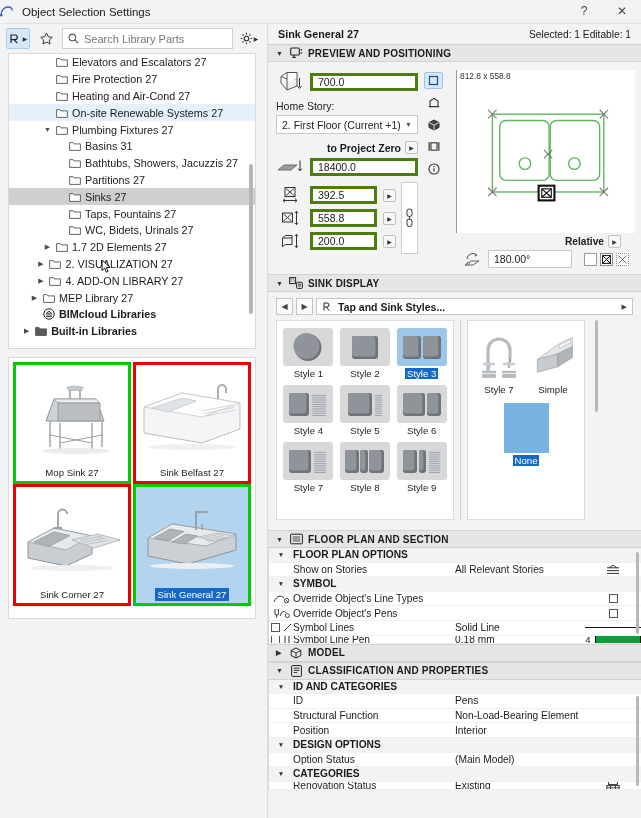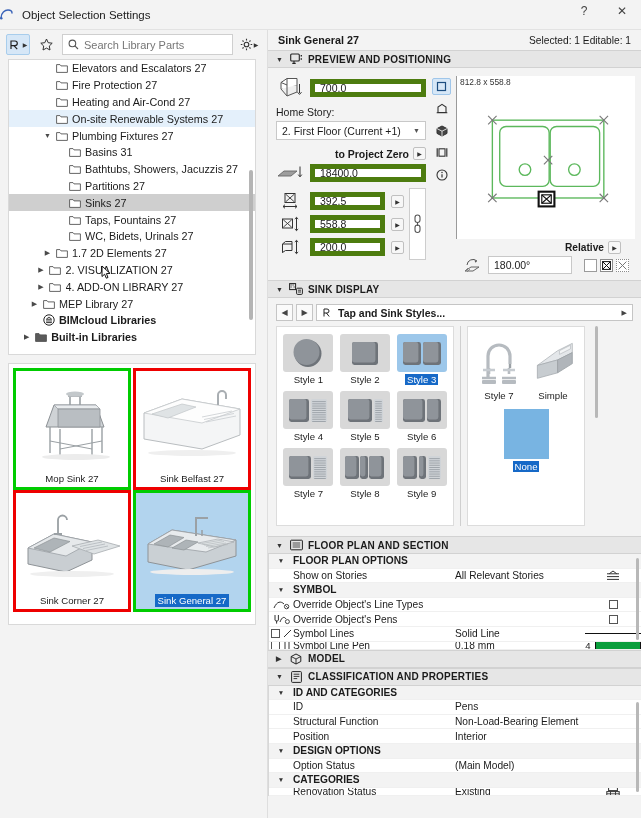--- a/index.html
+++ b/index.html
@@ -5,21 +5,21 @@
   * { box-sizing: border-box; margin:0; padding:0; }
   html,body { width:641px; height:818px; overflow:hidden; }
   body {
     font-family: "Liberation Sans", sans-serif;
     font-size: 11px;
     color:#1b1b1b;
     background:#ffffff;
   }
   
   #titlebar {
-    height:30px; background:#f3f3f3; border-bottom:1px solid #e2e2e2;
+    height:24px; background:#f3f3f3; border-bottom:1px solid #e2e2e2;
     display:flex; align-items:center; position:relative;
   }
   #titlebar .app-icon { width:22px; text-align:center; color:#3a63b8; font-size:12px; }
   #titlebar .title { font-size:11.5px; color:#1b1b1b; }
   .win-btns { position:absolute; right:0; top:0; height:22px; display:flex; }
   .win-btn { width:38px; height:22px; display:flex; align-items:center; justify-content:center;
              font-size:12px; color:#444; }
 
   
   #main { display:flex; height:796px; }
@@ -78,33 +78,33 @@
   .sechead { height:18px; background:#e6e6e6; border-top:1px solid #d2d2d2;
              border-bottom:1px solid #d2d2d2; display:flex; align-items:center;
              gap:5px; padding-left:8px; font-weight:bold; font-size:10px;
              letter-spacing:.2px; }
   .sechead .tri { font-size:7px; color:#333; width:8px; }
   .sechead .ic { width:14px; display:flex; align-items:center; justify-content:center; }
 
   
   #ppbody { display:flex; background:#f3f3f3; padding:8px 6px 6px 8px; gap:6px; height:212px; }
   #ppleft { width:180px; position:relative; }
-  .fld { height:18px; background:#fff; border:5px solid #4d7c0f; display:flex;
+  .fld { height:18px; background:#fff; border:3px solid #4d7c0f; display:flex;
          align-items:center; padding:0 5px; font-size:10.5px; }
   .lbl { font-size:10.5px; }
   .row { display:flex; align-items:center; gap:6px; margin-bottom:6px; }
   .icoBox { width:28px; display:flex; align-items:center; justify-content:center; }
   .spin { width:13px; height:13px; border:1px solid #c0c0c0; background:#f7f7f7;
           display:flex; align-items:center; justify-content:center; font-size:6px; color:#333;
           border-radius:2px; }
   .selectfld { height:19px; background:#fff; border:1px solid #c8c8c8; display:flex;
                align-items:center; justify-content:space-between; padding:0 5px; font-size:10.5px; }
   .linkbar { width:17px; height:72px; border:1px solid #cdcdcd; background:#fff;
              display:flex; align-items:center; justify-content:center; }
-  #ppright { flex:1; display:flex; gap:4px;text-align:center; }
+  #ppright { flex:1; display:flex; gap:12px;text-align:center; }
   #viewtools { width:20px; display:flex; flex-direction:column; gap:5px; padding-top:2px; }
   .vt { width:19px; height:17px; display:flex; align-items:center; justify-content:center;
         border-radius:2px; }
   .vt.active { background:#d6e7f7; border:1px solid #9fc6ea; }
   #canvas { flex:1; background:#fff; border-left:1px solid #9a9a9a; position:relative; height:159px; }
   #canvas .dims { position:absolute; left:3px; top:1px; font-size:8.4px; color:#333; }
   #relrow { display:flex; align-items:center; justify-content:flex-end; gap:4px;
             font-size:10.2px; padding:2px 14px 2px 0; }
   #angrow { display:flex; align-items:center; gap:6px; padding-left:6px; }
   #angrow .af { flex:0 0 84px; height:18px; background:#fff; border:1px solid #c8c8c8;

